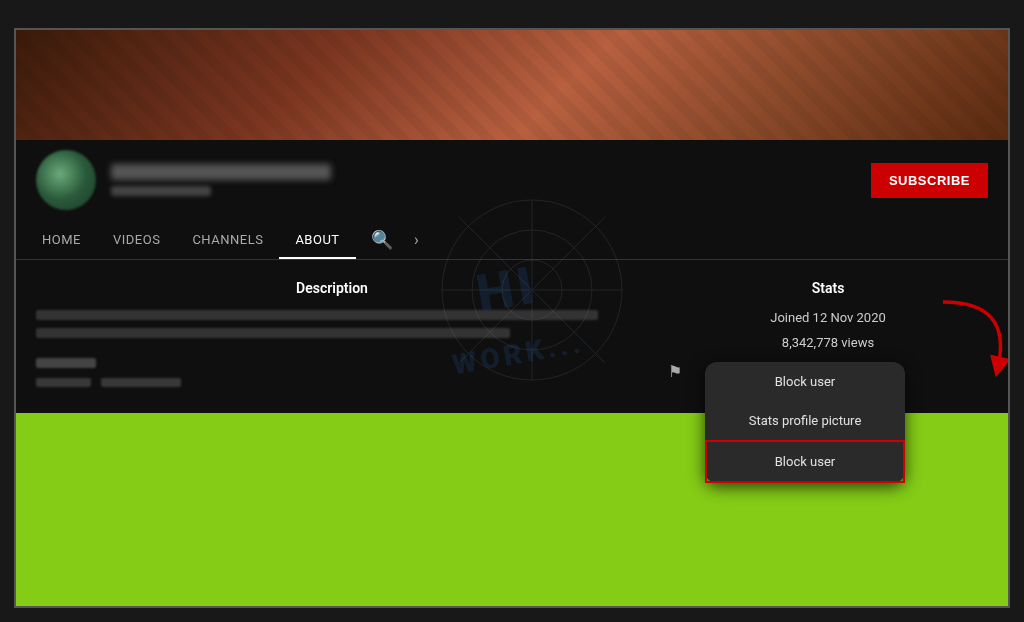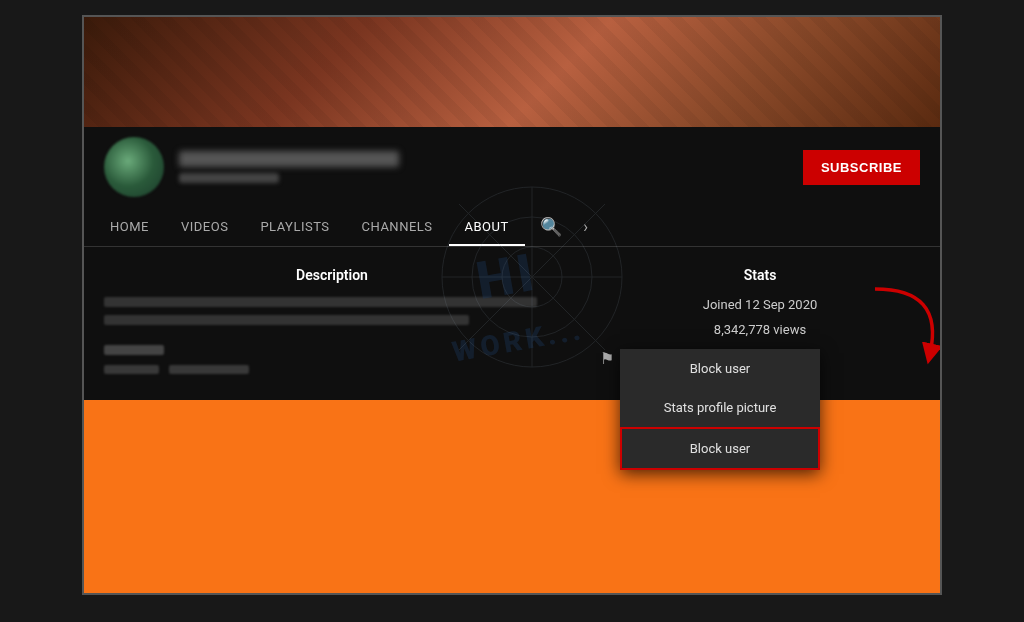--- a/index.html
+++ b/index.html
@@ -7,25 +7,25 @@
       width: 1024px;
       height: 622px;
       background: #181818;
       font-family: 'Roboto', Arial, sans-serif;
       overflow: hidden;
       position: relative;
     }
 
     
     .screenshot-wrapper {
-      width: 860px;
+      width: 996px;
       height: 580px;
-      margin: 15px auto;
+      margin: 28px auto;
       border: 2px solid #555;
-      background: #f97316;
+      background: #84cc16;
       overflow: hidden;
       position: relative;
     }
 
     
     .channel-banner {
       width: 100%;
       height: 110px;
       background: linear-gradient(135deg, #3a1a0a 0%, #7a3520 30%, #b86040 55%, #8b4a2a 75%, #5a2a10 100%);
       position: relative;
@@ -223,25 +223,26 @@
       color: #aaa;
       font-size: 16px;
       cursor: pointer;
       margin-right: 8px;
     }
 
     
     .dropdown-menu {
       position: absolute;
       top: 0;
-      left: 20px;
+      left: 37px;
       background: #2a2a2a;
       min-width: 200px;
       box-shadow: 0 4px 16px rgba(0,0,0,0.7);
       z-index: 100;
+      border-radius: 12px;
     }
     .dropdown-item {
       padding: 12px 18px;
       color: #e0e0e0;
       font-size: 13px;
       cursor: pointer;
       white-space: nowrap;
     }
     .dropdown-item.highlighted {
       border: 2px solid #cc0000;
@@ -290,21 +291,20 @@
     <div class="channel-name-block">
       <div class="channel-name"></div>
       <div class="channel-sub"></div>
     </div>
     <button class="subscribe-btn">SUBSCRIBE</button>
   </div>
 
   <div class="nav-tabs">
     <div class="nav-tab">HOME</div>
     <div class="nav-tab">VIDEOS</div>
-    <div class="nav-tab">PLAYLISTS</div>
     <div class="nav-tab">CHANNELS</div>
     <div class="nav-tab active">ABOUT</div>
     <span class="nav-search">🔍</span>
     <span class="nav-arrow">›</span>
   </div>
 
   <div class="main-content">
 
     <div class="left-col">
       <div class="description-heading">Description</div>
@@ -315,21 +315,21 @@
         <div class="detail-label-bar"></div>
         <div class="detail-row">
           <div class="detail-key"></div>
           <div class="detail-val"></div>
         </div>
       </div>
     </div>
 
     <div class="right-col">
       <div class="stats-heading">Stats</div>
-      <div class="stat-item">Joined 12 Sep 2020</div>
+      <div class="stat-item">Joined 12 Nov 2020</div>
       <div class="stat-item">8,342,778 views</div>
 
       <div class="flag-row">
         <span class="flag-icon">⚑</span>
 
         <div class="dropdown-menu">
           <div class="dropdown-item">Block user</div>
           <div class="dropdown-item">Stats profile picture</div>
           <div class="dropdown-item highlighted">Block user</div>
         </div>

